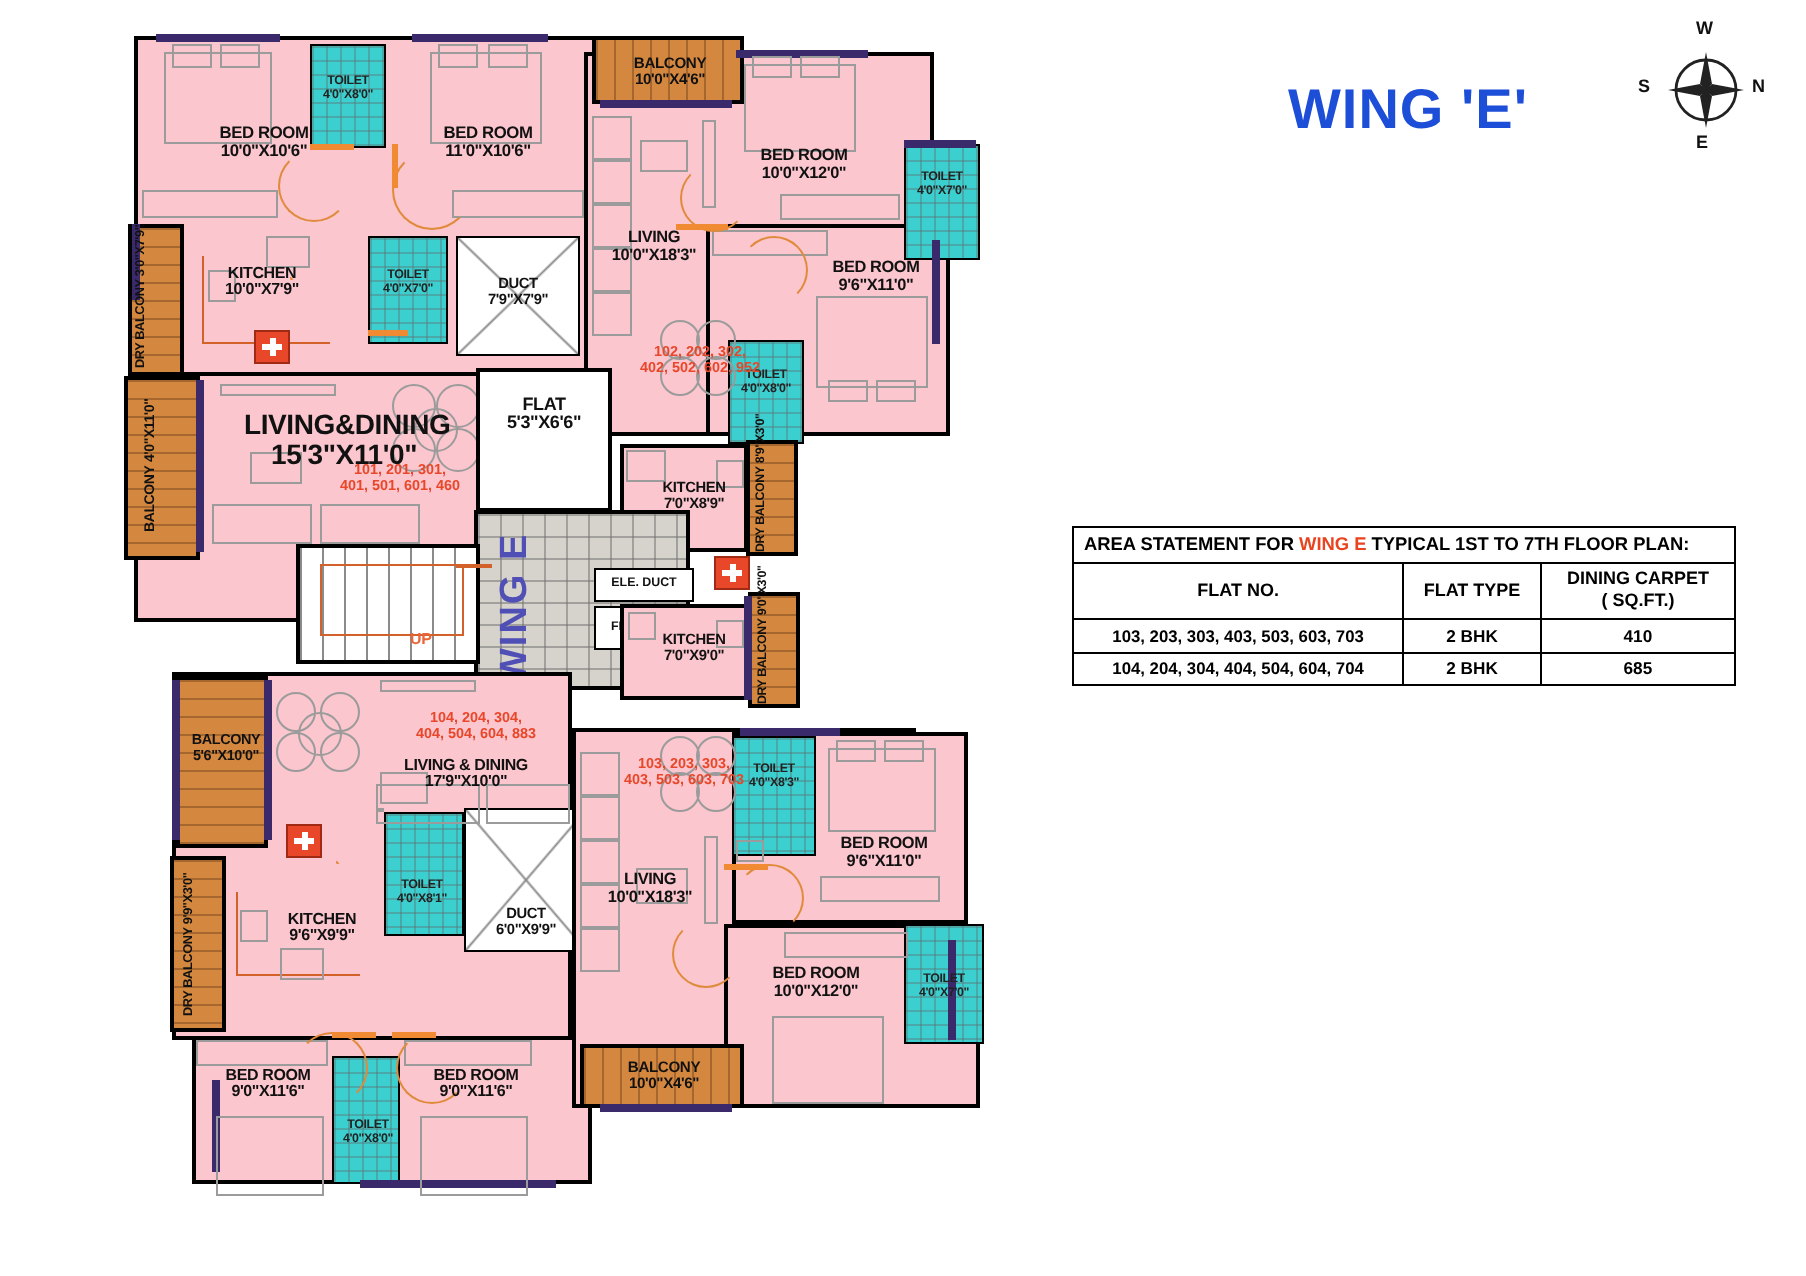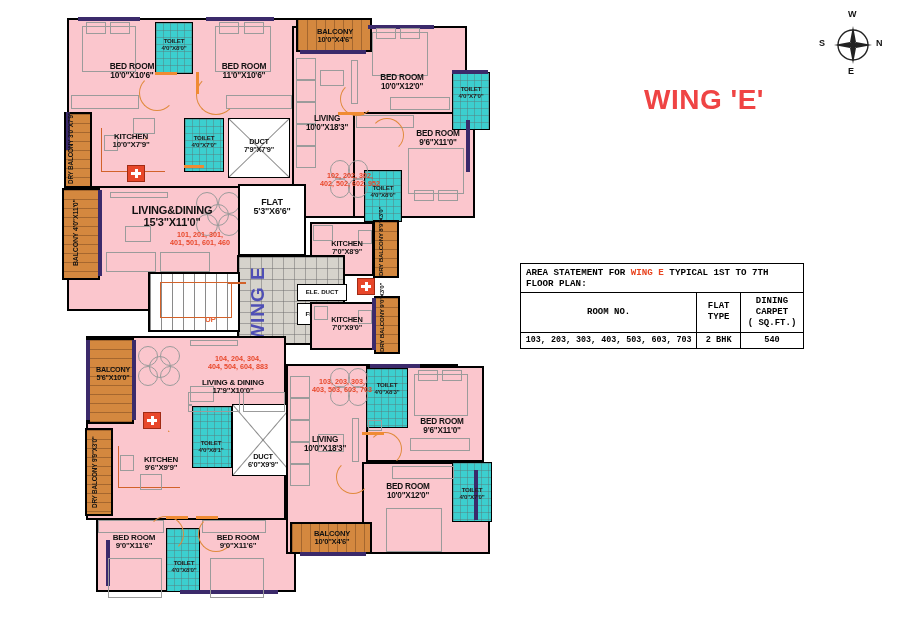--- a/index.html
+++ b/index.html
@@ -63,29 +63,29 @@
   .fire{position:absolute;background:#e8472a;border:1px solid #a02a14;}
   .fire:before,.fire:after{content:"";position:absolute;background:#fff;}
   .fire:before{left:50%;top:18%;width:3px;height:64%;margin-left:-1.5px;}
   .fire:after{top:50%;left:18%;height:3px;width:64%;margin-top:-1.5px;}
 
   
   .flatno{position:absolute;color:#e8472a;font-weight:bold;text-align:center;
           line-height:1.18;white-space:nowrap;}
 
   
-  #wing-title{position:absolute;left:644px;top:39px;color:#ef4444;
-      font-size:28px;font-weight:bold;letter-spacing:.5px;margin-top:45px;}
+  #wing-title{position:absolute;left:644px;top:39px;color:#1d4ed8;
+      font-size:28px;font-weight:bold;letter-spacing:.5px;}
 
   
   #compass{position:absolute;left:820px;top:12px;width:66px;height:66px;}
 
   
-  #area-table{position:absolute;left:520px;top:263px;width:284px;
-      border-collapse:collapse;font-size:8.6px;font-family:Liberation Mono, monospace;}
+  #area-table{position:absolute;left:536px;top:263px;width:332px;
+      border-collapse:collapse;font-size:8.6px;}
   #area-table td{border:1px solid #000;padding:2.5px 3px;font-weight:bold;
       color:#000;text-align:center;line-height:1.25;}
   #area-table .hdr-row td{font-size:9.2px;text-align:left;padding-left:5px;}
   #area-table .col-hdr td{font-size:9px;}
   #area-table .flatcell{font-size:8.4px;white-space:nowrap;}
   .wing-red{color:#e8441f;}
 
   
   #wing-core-text{position:absolute;left:247px;top:258px;height:84px;
       color:#4f4fb5;font-size:19px;font-weight:bold;letter-spacing:1px;}
@@ -118,31 +118,36 @@
   <span class="lbl" style="left:-1px;top:27px;font-size:9px;">S</span>
   <span class="lbl" style="left:56px;top:27px;font-size:9px;">N</span>
 </div>
 
 <table id="area-table">
   <tbody>
       <tr class="hdr-row">
     <td colspan="3"><span>AREA STATEMENT FOR </span><span class="wing-red">WING E</span><span> TYPICAL 1ST  TO 7TH  FLOOR PLAN:</span></td>
   </tr>
   <tr class="col-hdr">
-    <td>ROOM NO.</td>
+    <td>FLAT NO.</td>
     <td>FLAT TYPE</td>
     <td>
       <span>DINING CARPET</span><br>
       <span>( SQ.FT.)</span>
     </td>
   </tr>
   <tr>
     <td class="flatcell">103, 203, 303, 403, 503, 603, 703</td>
     <td>2 BHK</td>
-    <td>540</td>
+    <td>410</td>
+  </tr>
+  <tr>
+    <td class="flatcell">104, 204, 304, 404, 504, 604, 704</td>
+    <td>2 BHK</td>
+    <td>685</td>
   </tr>
 </tbody>
   </table>
 
 <div id="floorplan" class="abs" style="left:0;top:0;width:520px;height:638px;">
 
   <div class="abs pink" style="left:67px;top:18px;width:240px;height:170px;border:2.2px solid #000;"></div>
   <div class="abs pink" style="left:67px;top:186px;width:175px;height:125px;border:2.2px solid #000;"></div>
 
   <div class="abs balc plankv" style="left:64px;top:112px;width:28px;height:76px;border:2px solid #000;"></div>
@@ -211,21 +216,21 @@
     <span class="d">10'0"X7'9"</span>
   </div>
   <div class="lbl vert" style="left:68px;top:118px;height:66px;font-size:6.4px;">
     <span>DRY BALCONY</span>
     <span class="d">3'0"X7'9"</span>
   </div>
   <div class="lbl vert" style="left:72px;top:195px;height:76px;font-size:7px;">
     <span>BALCONY</span>
     <span class="d">4'0"X11'0"</span>
   </div>
-  <div class="lbl" style="left:122px;top:205px;width:100px;font-size:11px;">
+  <div class="lbl" style="left:122px;top:205px;width:100px;font-size:14px;">
     <span>LIVING&amp;DINING</span><br>
     <span class="d">15'3"X11'0"</span>
   </div>
   <div class="lbl" style="left:238px;top:138px;width:42px;font-size:7.4px;">
     <span>DUCT</span><br>
     <span class="d">7'9"X7'9"</span>
   </div>
   <div class="flatno" style="left:145px;top:231px;width:110px;font-size:7.2px;">
     <span>101, 201, 301,</span><br>
     <span>401, 501, 601, 460</span>

